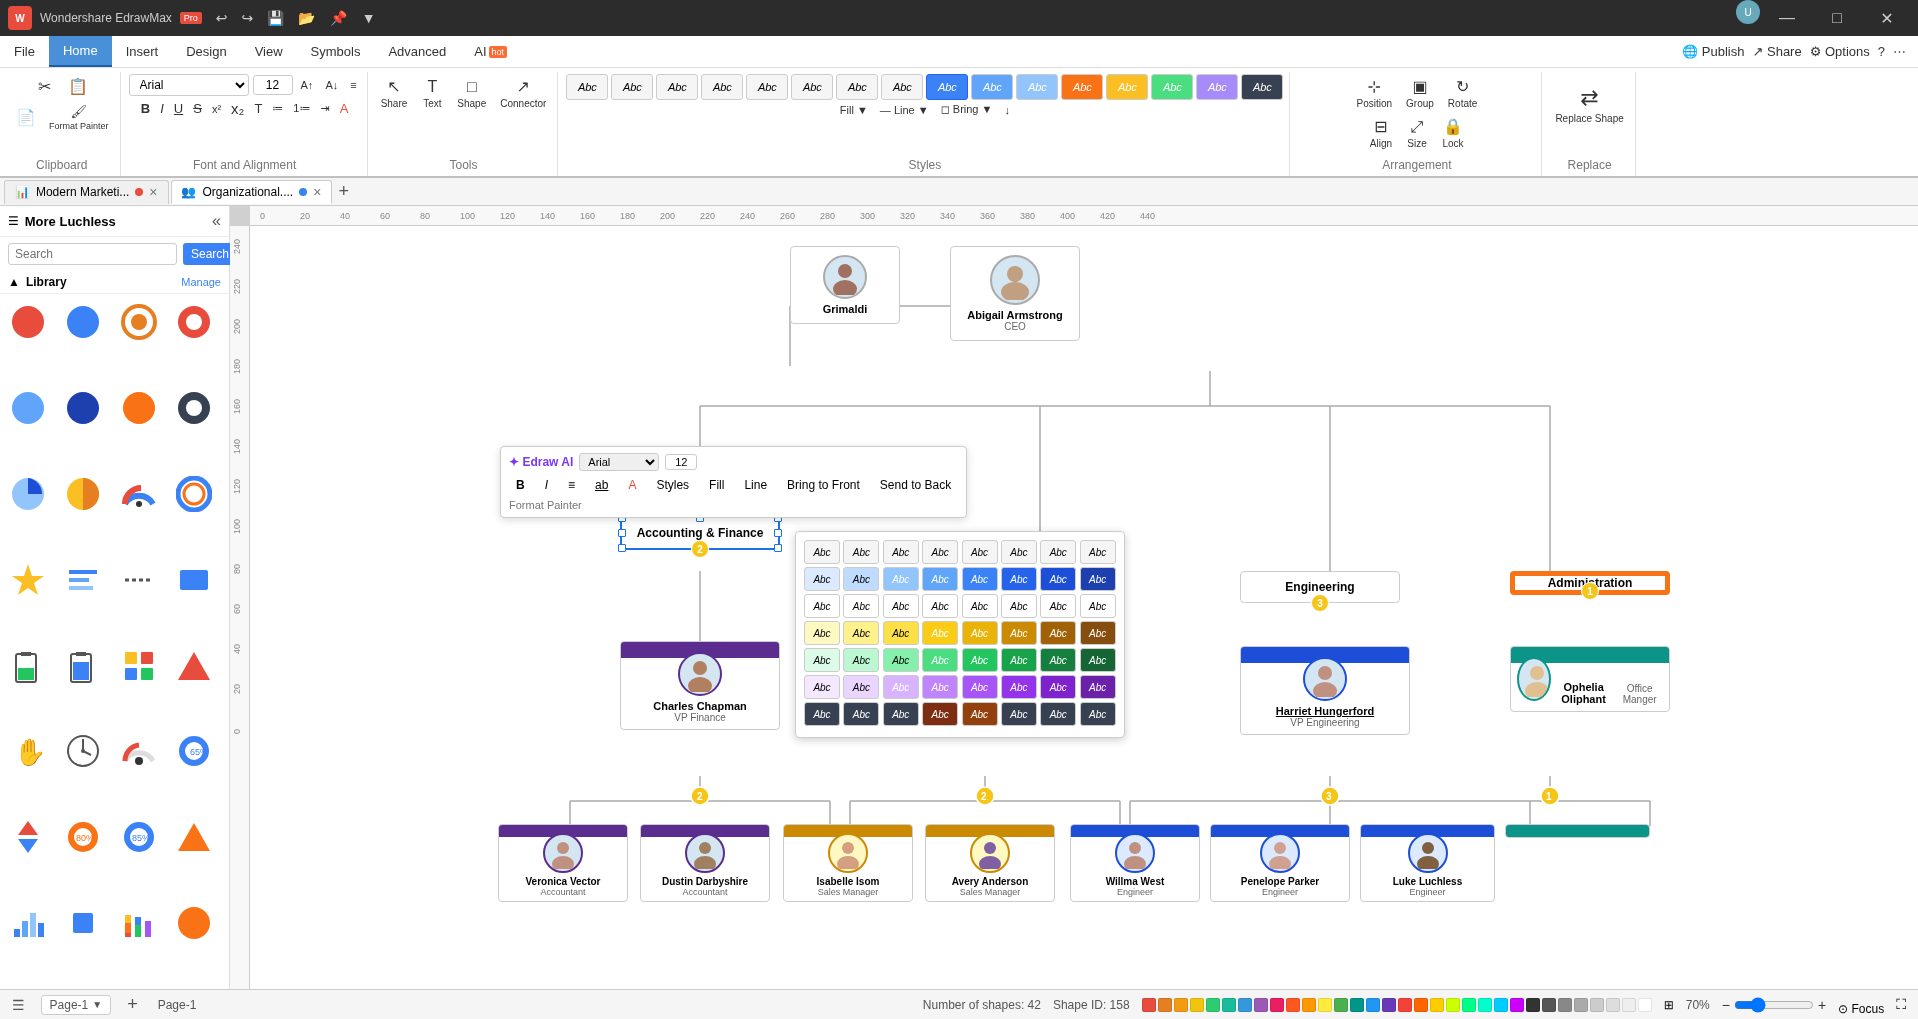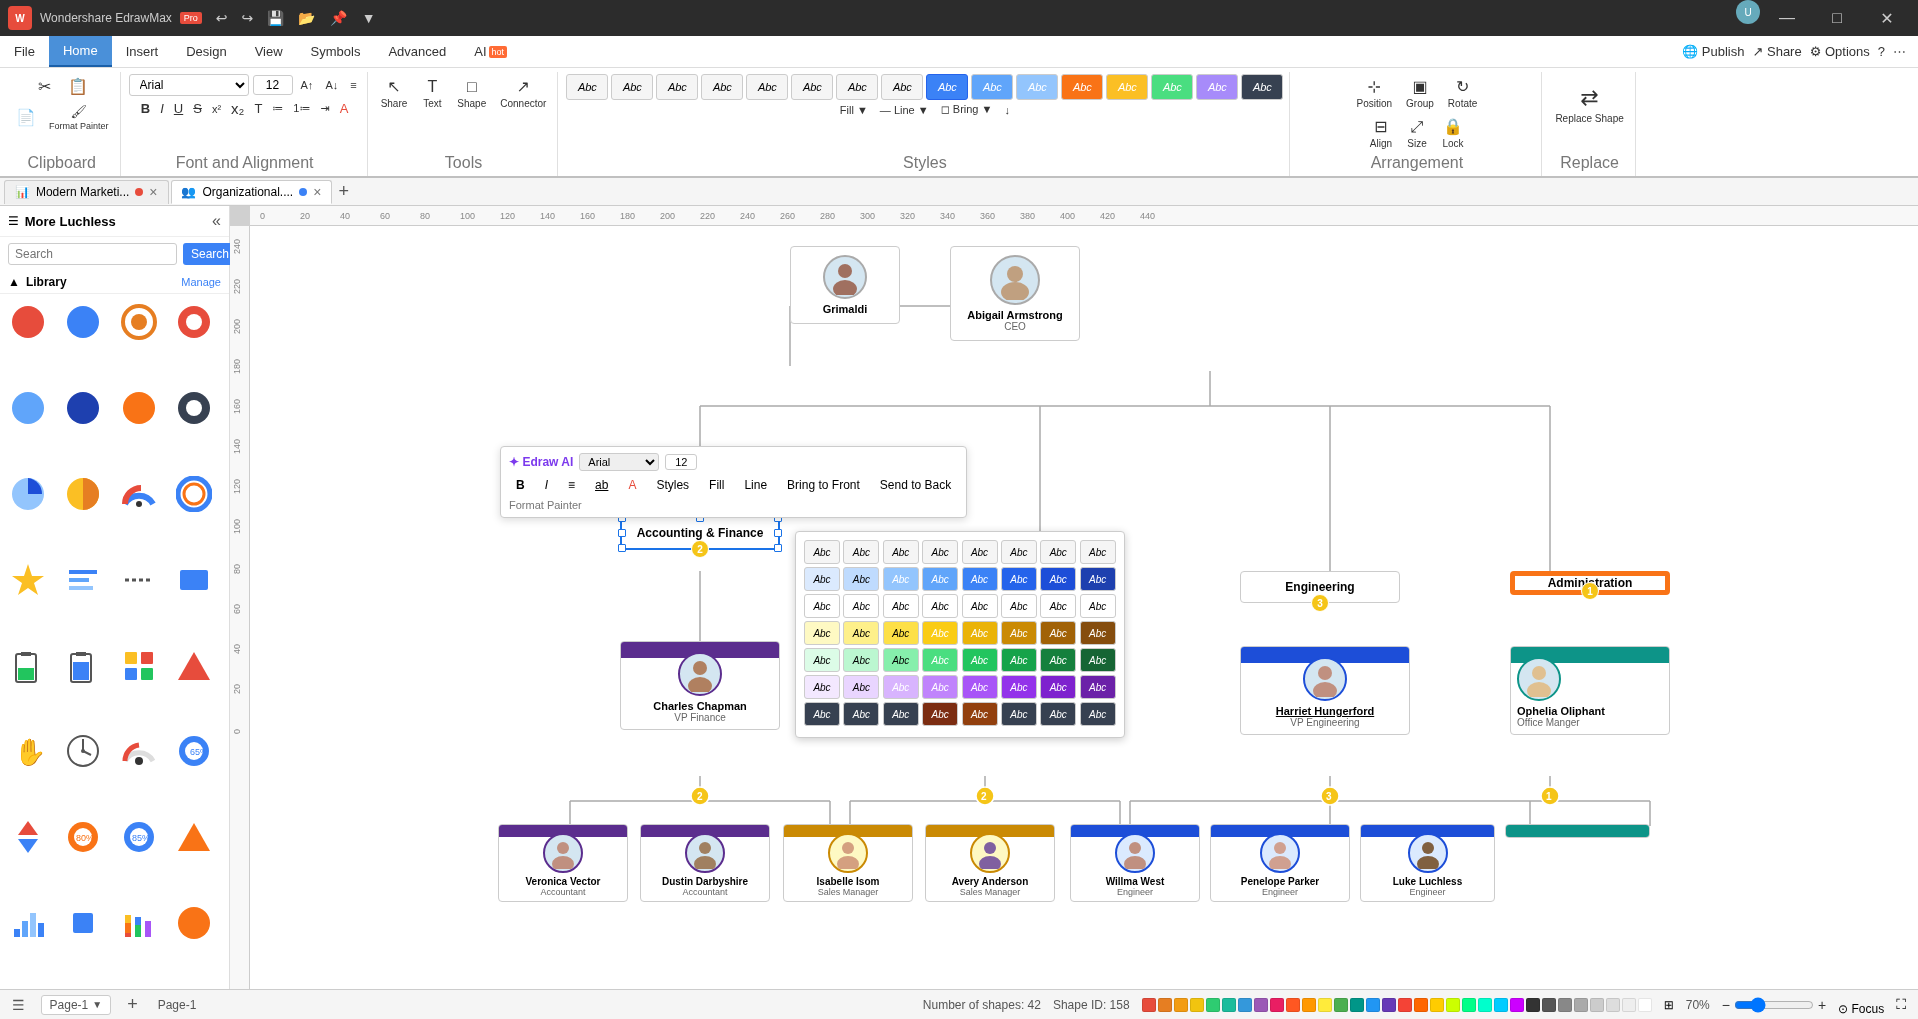--- a/index.html
+++ b/index.html
@@ -56,21 +56,21 @@
     }
     .ribbon-group {
       display: flex;
       flex-direction: column;
       align-items: center;
       border-right: 1px solid #e0e0e0;
       padding: 2px 6px;
       min-width: 60px;
     }
     .ribbon-group-label {
-      font-size: 16px;
+      font-size: 12px;
       color: #777;
       margin-top: auto;
       padding-bottom: 2px;
       white-space: nowrap;
     }
     .ribbon-btns { display: flex; gap: 2px; align-items: center; flex-wrap: wrap; }
     .ribbon-btn {
       display: flex;
       flex-direction: column;
       align-items: center;
@@ -964,21 +964,21 @@
         </div>
       </div>
 
       <div style="position:absolute;top:345px;left:1260px;width:160px;border:5px solid #f97316;border-radius:4px;background:white;padding:0;font-size:12px;text-align:center;">
         <div style="font-weight:600;">Administration</div>
         <div style="position:absolute;bottom:-10px;left:50%;margin-left:-9px;width:18px;height:18px;border-radius:50%;background:#f5c518;color:white;font-size:10px;font-weight:bold;display:flex;align-items:center;justify-content:center;border:1.5px solid white;">1</div>
       </div>
 
       <div style="position:absolute;top:420px;left:1260px;width:160px;border:1px solid #ccc;border-radius:4px;background:white;padding:0;font-size:11px;text-align:center;overflow:hidden;">
         <div style="background:#0d9488;height:16px;width:100%;"></div>
-        <div style="padding:6px;display:flex;flex-direction:column;align-items:flex-start;">
+        <div style="padding:6px;display:flex;flex-direction:row;align-items:flex-end;">
           <div style="width:44px;height:44px;border-radius:50%;background:#d4e6f1;overflow:hidden;display:flex;align-items:center;justify-content:center;border:2px solid #0d9488;margin-top:-12px;margin-bottom:4px;">
             <svg width="36" height="36">
                 <circle cx="18" cy="12" r="7" fill="#e0c090"></circle>
                 <ellipse cx="18" cy="30" rx="12" ry="9" fill="#e0c090"></ellipse>
               </svg>
           </div>
           <div style="font-weight:600;">Ophelia Oliphant</div>
           <div style="font-size:10px;color:#666;">Office Manger</div>
         </div>
       </div>

